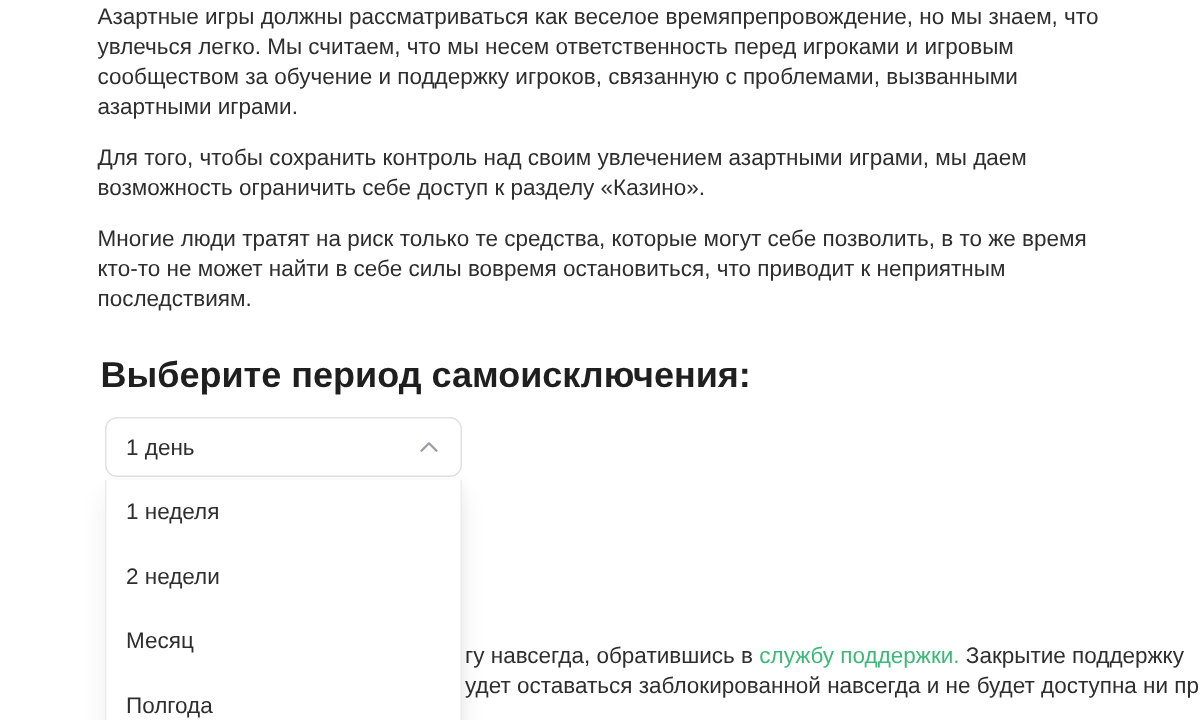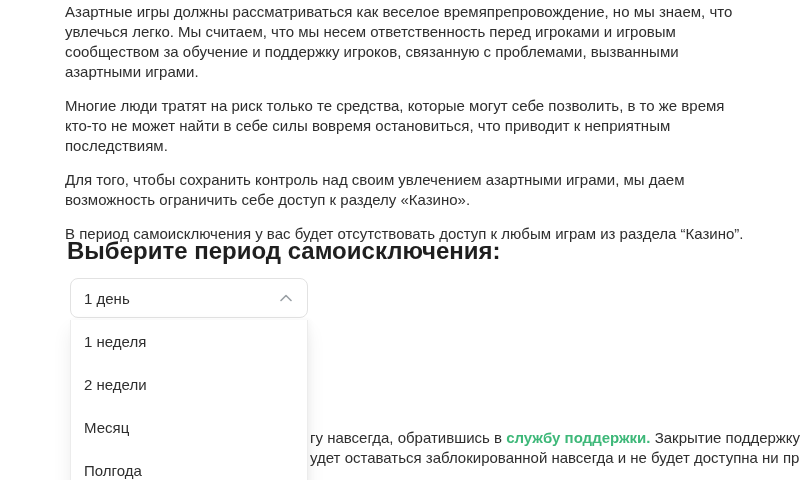--- a/index.html
+++ b/index.html
@@ -80,33 +80,31 @@
     z-index: 1;
     font-size: 15px;
     line-height: 20px;
     color: #2e2e2e;
   }
   .bg-paragraph .line { white-space: pre; }
   .support-link {
     color: #3eb879;
     text-decoration: none;
     cursor: pointer;
-    font-weight: bold;
   }
 </style>
 </head>
 <body>
 
 <div class="content">
 
   <div class="intro">
     <p>Азартные игры должны рассматриваться как веселое времяпрепровождение, но мы знаем, что увлечься легко. Мы считаем, что мы несем ответственность перед игроками и игровым сообществом за обучение и поддержку игроков, связанную с проблемами, вызванными азартными играми.</p>
+    <p>Для того, чтобы сохранить контроль над своим увлечением азартными играми, мы даем возможность ограничить себе доступ к разделу «Казино».</p>
     <p>Многие люди тратят на риск только те средства, которые могут себе позволить, в то же время кто-то не может найти в себе силы вовремя остановиться, что приводит к неприятным последствиям.</p>
-    <p>Для того, чтобы сохранить контроль над своим увлечением азартными играми, мы даем возможность ограничить себе доступ к разделу «Казино».</p>
-    <p>В период самоисключения у вас будет отсутствовать доступ к любым играм из раздела “Казино”.</p>
   </div>
 
   <div class="section-heading">Выберите период самоисключения:</div>
 
   <div class="bg-paragraph">
     <div class="line"><span>гу навсегда, обратившись в </span><a class="support-link">службу поддержки.</a><span> Закрытие поддержку</span></div>
     <div class="line">удет оставаться заблокированной навсегда и не будет доступна ни при</div>
   </div>
 
   <div class="dropdown">

